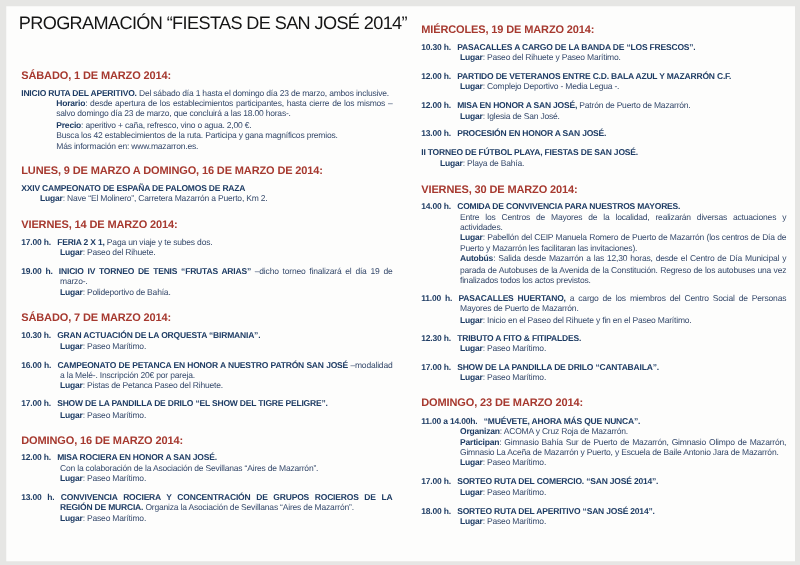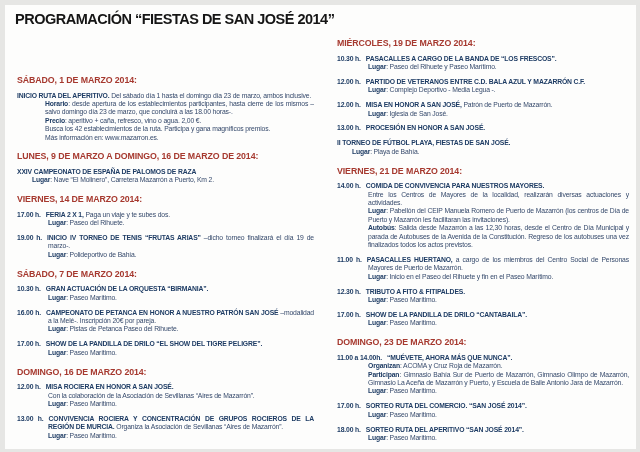--- a/index.html
+++ b/index.html
@@ -8,27 +8,27 @@
     background:#e6e6e4;
     font-family:"Liberation Sans","DejaVu Sans",sans-serif;
   }
   .frame{position:relative;width:640px;height:452px}
   .page{
     position:absolute;left:5px;top:5px;right:4px;bottom:3px;
     background:#fdfdfc;
   }
   .title{
     position:absolute;left:10px;top:6px;width:298px;margin:0;
-    text-align:center;font-size:14.5px;font-weight:700;
+    text-align:center;font-size:14.5px;font-weight:400;
     letter-spacing:-0.5px;color:#151515;white-space:nowrap;
   }
   .col{
     position:absolute;
     font-size:6.8px;letter-spacing:-0.15px;line-height:8.4px;
-    color:#35496b;text-align:justify;margin-top:20px;
+    color:#35496b;text-align:justify;
   }
   .col-left{left:12px;top:50px;width:297px}
   .col-right{left:332px;top:13px;width:292px}
   .date-heading{
     color:#a6392f;font-weight:700;font-size:8.8px;line-height:10px;
     letter-spacing:-0.1px;margin:9.5px 0 6.5px;text-align:left;
   }
   .date-heading:first-child{margin-top:0}
   .event{margin-bottom:6.5px}
   .time{font-weight:700;color:#1e3c64;margin-right:5px;white-space:nowrap}
@@ -129,21 +129,21 @@
         </div>
         <div class="event">
           <div class="first-line" style="padding-left: 31px; text-indent: -31px;"><span class="time">13.00 h.</span><span class="etitle">PROCESIÓN EN HONOR A SAN JOSÉ.</span></div>
         </div>
         <div class="event">
           <div class="first-line" style="padding-left: 15px; text-indent: -15px;"><span class="etitle">II TORNEO DE FÚTBOL PLAYA, FIESTAS DE SAN JOSÉ.</span></div>
           <div class="details" style="margin-left: 15px;">
             <div class="detail-line"><b class="dlabel">Lugar</b><span class="dtext">: Playa de Bahía.</span></div>
           </div>
         </div>
-        <div class="date-heading">VIERNES, 21 DE MARZO 2014:</div>
+        <div class="date-heading">VIERNES, 30 DE MARZO 2014:</div>
         <div class="event">
           <div class="first-line" style="padding-left: 31px; text-indent: -31px;"><span class="time">14.00 h.</span><span class="etitle">COMIDA DE CONVIVENCIA PARA NUESTROS MAYORES.</span></div>
           <div class="details" style="margin-left: 31px;">
             <div class="detail-line"><span class="dtext">Entre los Centros de Mayores de la localidad, realizarán diversas actuaciones y actividades.</span></div>
             <div class="detail-line"><b class="dlabel">Lugar</b><span class="dtext">: Pabellón del CEIP Manuela Romero de Puerto de Mazarrón (los centros de Día de Puerto y Mazarrón les facilitaran las invitaciones).</span></div>
             <div class="detail-line"><b class="dlabel">Autobús</b><span class="dtext">: Salida desde Mazarrón a las 12,30 horas, desde el Centro de Día Municipal y parada de Autobuses de la Avenida de la Constitución. Regreso de los autobuses una vez finalizados todos los actos previstos.</span></div>
           </div>
         </div>
         <div class="event">
           <div class="first-line" style="padding-left: 31px; text-indent: -31px;"><span class="time">11.00 h.</span><span class="etitle">PASACALLES HUERTANO,</span><span class="erest"> a cargo de los miembros del Centro Social de Personas Mayores de Puerto de Mazarrón.</span></div>

